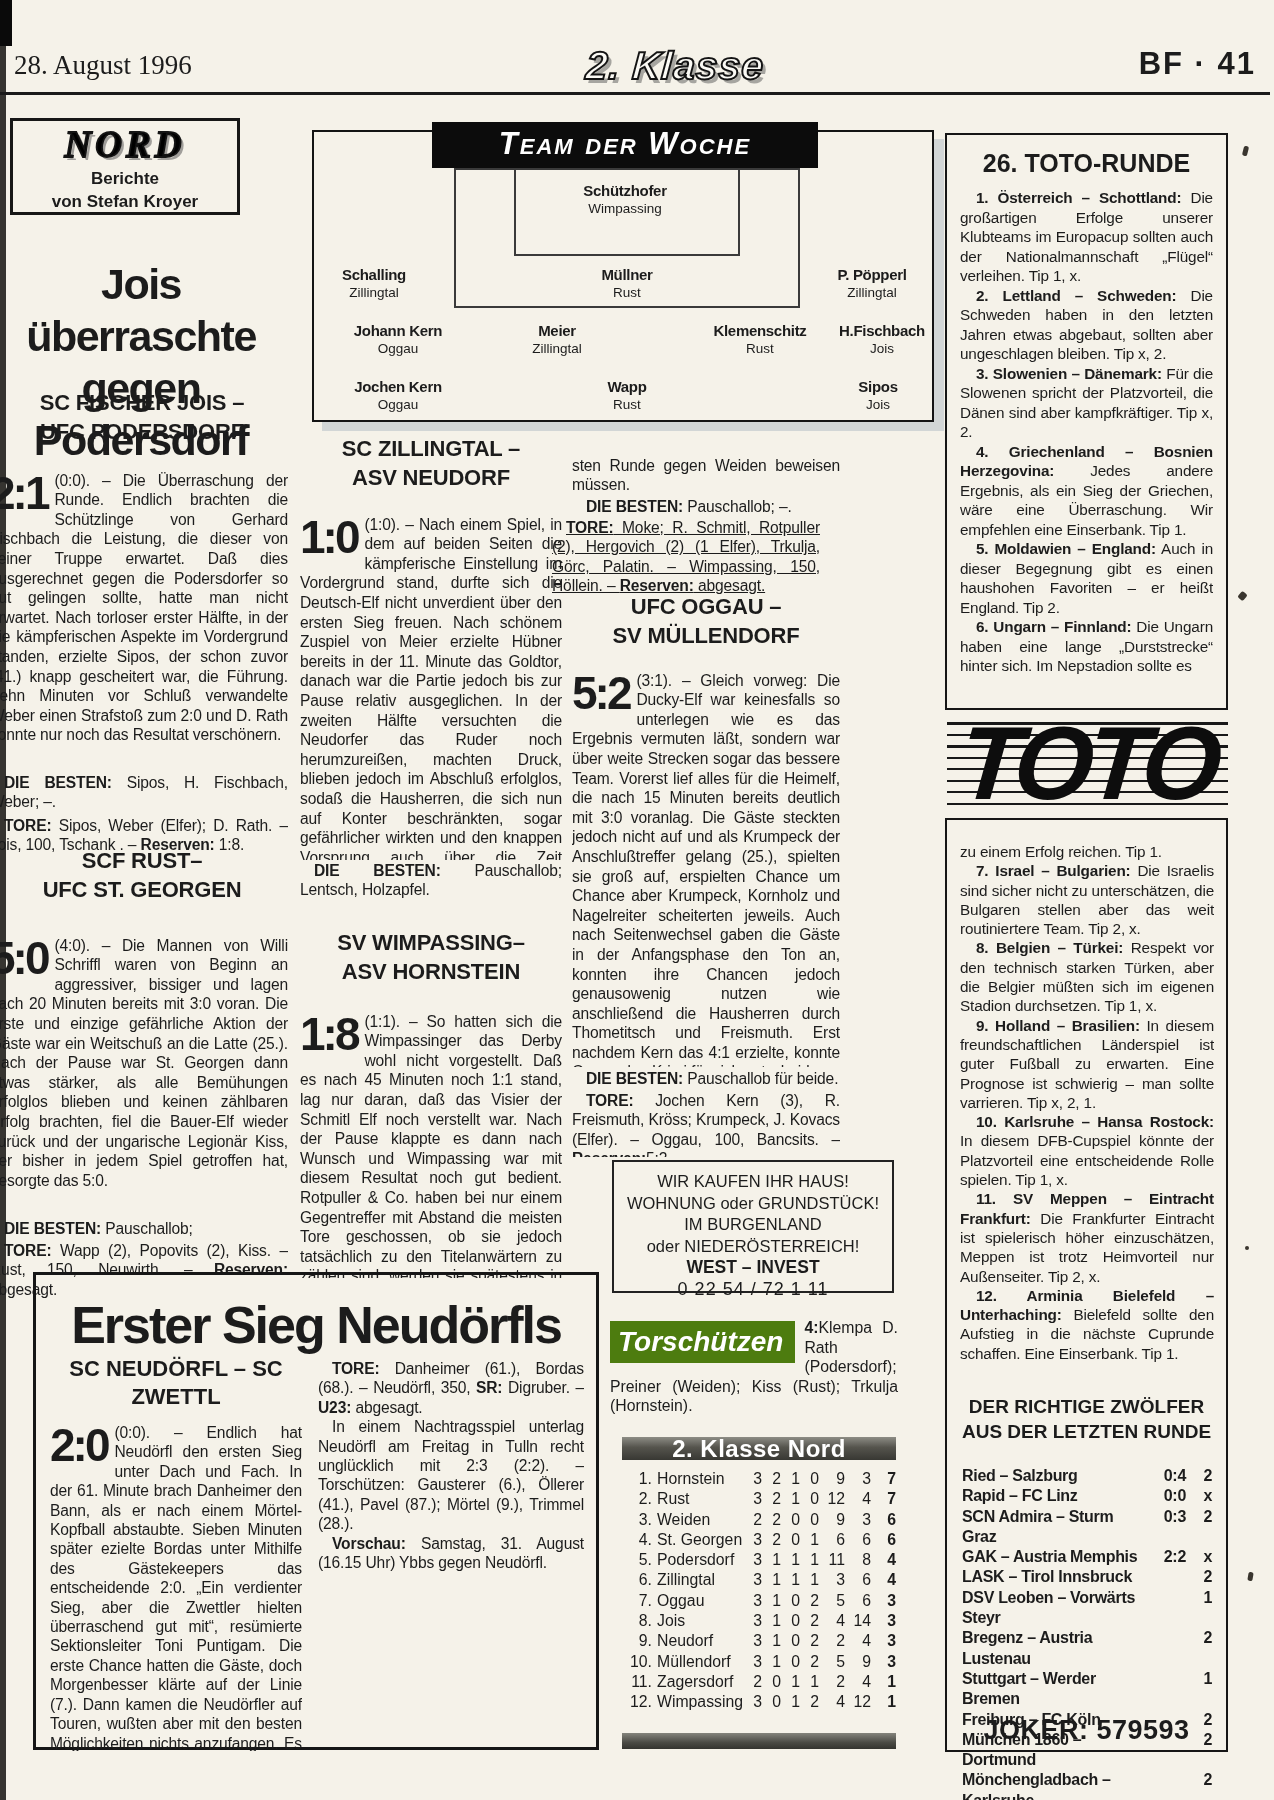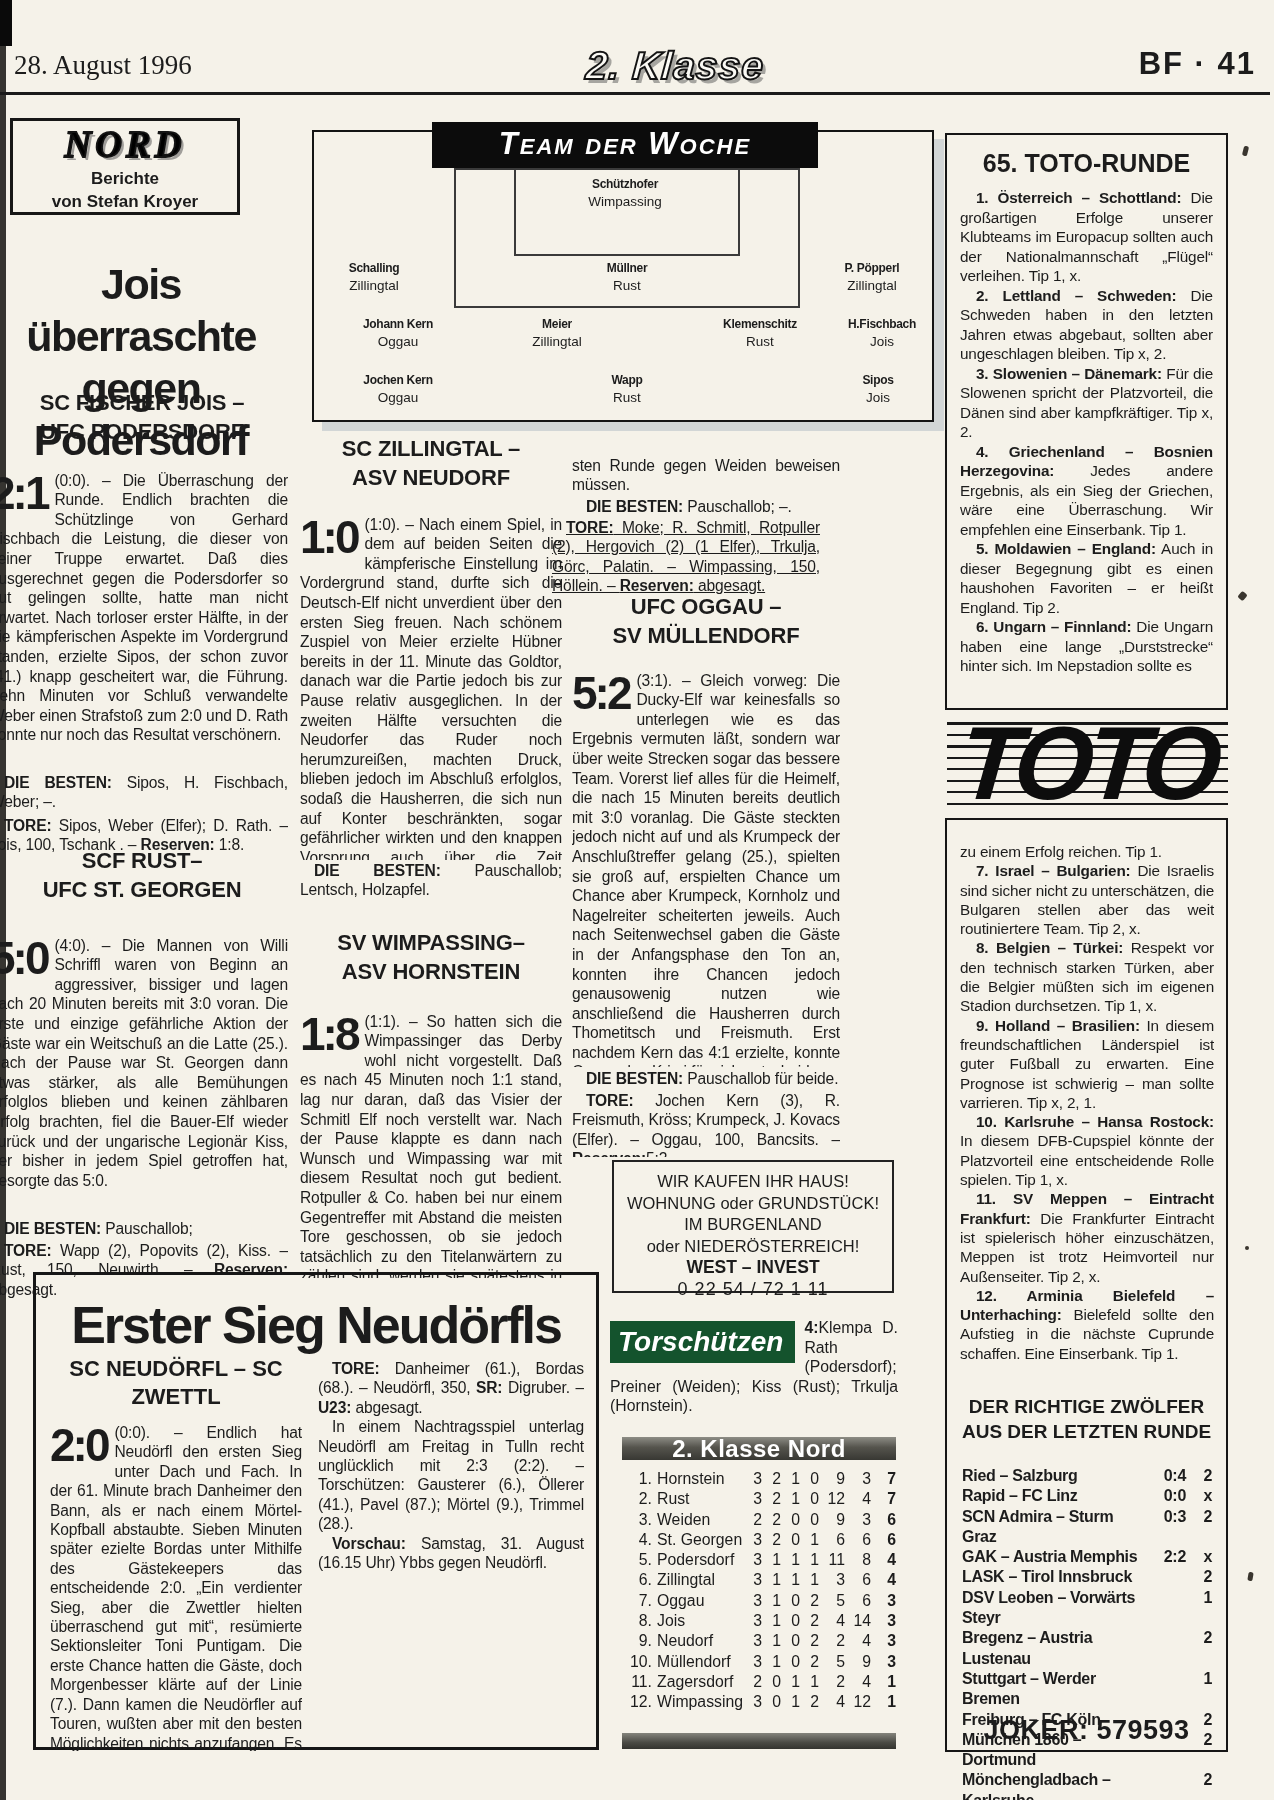--- a/index.html
+++ b/index.html
@@ -60,42 +60,42 @@
   
   .tdw{position:absolute;left:312px;top:130px;width:622px;height:292px;border:2.5px solid #141414;
        box-shadow:10px 9px 0 rgba(168,180,190,.45);box-sizing:border-box;}
   .tdw-banner{position:absolute;left:118px;top:-10px;width:386px;height:46px;background:#0c0c0c;
               color:#fff;text-align:center;font-style:italic;font-weight:800;font-variant:small-caps;
               font-size:31px;line-height:44px;letter-spacing:2px;}
   .tdw-pen{position:absolute;left:140px;top:36px;width:342px;height:136px;border:2px solid #3a3a3a;}
   .tdw-goal{position:absolute;left:200px;top:36px;width:222px;height:84px;border:2px solid #3a3a3a;background:#f5f2e9;}
   .tdw-players{position:absolute;left:0;top:0;width:100%;height:100%;}
   .player{position:absolute;transform:translateX(-50%);text-align:center;width:160px;}
-  .p-name{font-size:12px;font-weight:700;line-height:20px;letter-spacing:-0.3px;}
+  .p-name{font-size:15px;font-weight:700;line-height:20px;letter-spacing:-0.3px;margin-top:7px;}
   .p-club{font-size:13.5px;line-height:15px;}
   .tdw-players .player:nth-of-type(1){left:311px;top:42px;}
   .tdw-players .player:nth-of-type(2){left:60px;top:126px;}
   .tdw-players .player:nth-of-type(3){left:313px;top:126px;}
   .tdw-players .player:nth-of-type(4){left:558px;top:126px;}
   .tdw-players .player:nth-of-type(5){left:84px;top:182px;}
   .tdw-players .player:nth-of-type(6){left:243px;top:182px;}
   .tdw-players .player:nth-of-type(7){left:446px;top:182px;}
   .tdw-players .player:nth-of-type(8){left:568px;top:182px;}
   .tdw-players .player:nth-of-type(9){left:84px;top:238px;}
   .tdw-players .player:nth-of-type(10){left:313px;top:238px;}
   .tdw-players .player:nth-of-type(11){left:564px;top:238px;}
   
   .kaufen{position:absolute;left:612px;top:1160px;width:282px;height:133px;border:2px solid #222;
           text-align:center;font-size:16.5px;line-height:21.5px;padding-top:9px;box-sizing:border-box;}
   .kaufen .k5{font-weight:700;font-size:17.5px;}
   .kaufen .k6{font-size:18px;letter-spacing:1px;}
   
   .torsch{position:absolute;left:610px;top:1318px;width:288px;text-align:justify;
           font-size:15.8px;line-height:19.6px;}
-  .torsch-banner{float:left;background:#14532d;color:#fff;font-style:italic;font-weight:800;
+  .torsch-banner{float:left;background:#4d7c0f;color:#fff;font-style:italic;font-weight:800;
                  font-size:28px;line-height:40px;padding:1px 12px 1px 8px;margin:3px 9px 2px 0;}
   
   .ntable{position:absolute;left:622px;top:1437px;width:274px;}
   .nt-head{height:23px;background:linear-gradient(180deg,#8d8d85 0%,#55544d 45%,#383833 100%);
            color:#fff;font-weight:800;text-align:center;font-size:24px;line-height:23px;letter-spacing:.5px;}
   .nt-rows{margin-top:9px;}
   .nt-row{display:flex;line-height:20.3px;font-size:15.8px;}
   .nt-pos{width:30px;text-align:right;padding-right:5px;}
   .nt-team{flex:1;}
   .nt-n{width:19px;text-align:right;}
@@ -427,21 +427,21 @@
       <p class="e-body"><span class="score">2:0</span><span>(0:0). – Endlich hat Neudörfl den ersten Sieg unter Dach und Fach. In der 61. Minute brach Danheimer den Bann, als er nach einem Mörtel-Kopfball abstaubte. Sieben Minuten später ezielte Bordas unter Mithilfe des Gästekeepers das entscheidende 2:0. „Ein verdienter Sieg, aber die Zwettler hielten überraschend gut mit“, resümierte Sektionsleiter Toni Puntigam. Die erste Chance hatten die Gäste, doch Morgenbesser klärte auf der Linie (7.). Dann kamen die Neudörfler auf Touren, wußten aber mit den besten Möglichkeiten nichts anzufangen. Es war aber auch Pech</span></p>
     </div>
     <div class="e-col2">
       <p class="stat"><b>TORE:</b><span> Danheimer (61.), Bordas (68.). – Neudörfl, 350, </span><b>SR:</b><span> Digruber. – </span><b>U23:</b><span> abgesagt.</span></p>
       <p class="stat">In einem Nachtragsspiel unterlag Neudörfl am Freitag in Tulln recht unglücklich mit 2:3 (2:2). – Torschützen: Gausterer (6.), Öllerer (41.), Pavel (87.); Mörtel (9.), Trimmel (28.).</p>
       <p class="stat"><b>Vorschau:</b><span> Samstag, 31. August (16.15 Uhr) Ybbs gegen Neudörfl.</span></p>
     </div>
   </div>
 
   <div class="tbox1">
-    <div class="tbox1-title">65. TOTO-RUNDE</div>
+    <div class="tbox1-title">26. TOTO-RUNDE</div>
     <div class="titems">
 
         <p class="titem"><b>1. Österreich – Schottland:</b><span> Die großartigen Erfolge unserer Klubteams im Europacup sollten auch der Nationalmannschaft „Flügel“ verleihen. Tip 1, x.</span></p>
 
         <p class="titem"><b>2. Lettland – Schweden:</b><span> Die Schweden haben in den letzten Jahren etwas abgebaut, sollten aber ungeschlagen bleiben. Tip x, 2.</span></p>
 
         <p class="titem"><b>3. Slowenien – Dänemark:</b><span> Für die Slowenen spricht der Platzvorteil, die Dänen sind aber kampfkräftiger. Tip x, 2.</span></p>
 
         <p class="titem"><b>4. Griechenland – Bosnien Herzegovina:</b><span> Jedes andere Ergebnis, als ein Sieg der Griechen, wäre eine Überraschung. Wir empfehlen eine Einserbank. Tip 1.</span></p>
 

